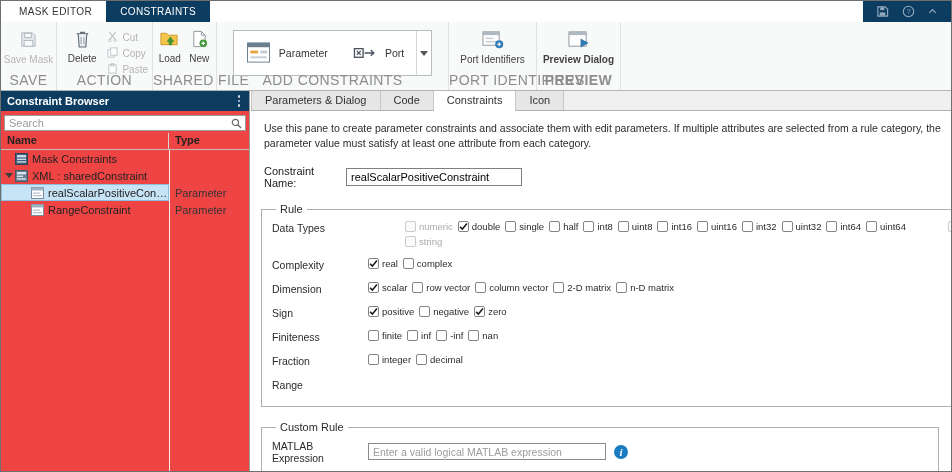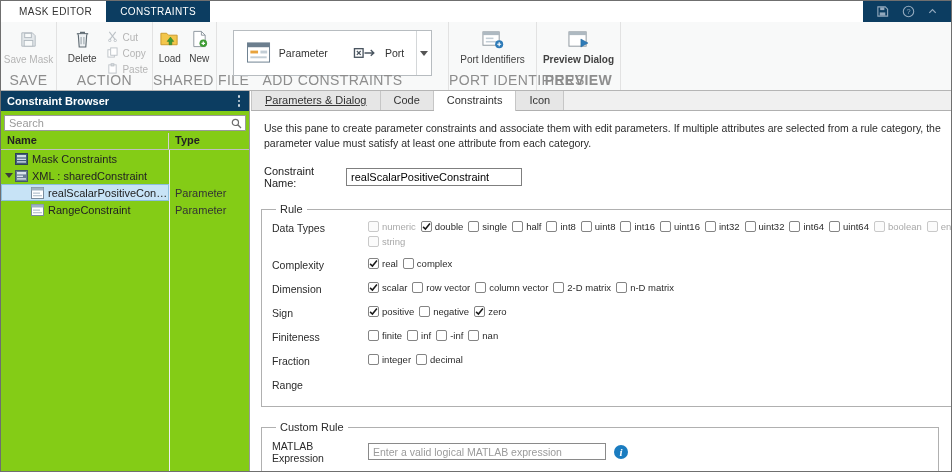--- a/index.html
+++ b/index.html
@@ -30,21 +30,21 @@
   .bigbtn { width: 50px; display: flex; flex-direction: column; align-items: center; gap: 2px; font-size: 10px; color: #424242; padding-top: 2px; cursor: default; white-space: nowrap; }
   .bigbtn.disabled { color: #b5b5b5; }
   .smallstack { display: flex; flex-direction: column; gap: 2px; padding-top: 3px; }
   .smallbtn { display: flex; align-items: center; gap: 4px; font-size: 10px; color: #b5b5b5; height: 14px; cursor: default; }
   .gallery { margin-top: 3px; height: 46px; background: #fff; border: 1px solid #b7bcc0; display: flex; align-items: stretch; }
   .gitem { display: flex; align-items: center; gap: 7px; padding: 0 12px; font-size: 10.5px; color: #333; cursor: default; }
   .gdrop { width: 15px; border-left: 1px solid #d4d7d9; display: flex; align-items: center; justify-content: center; }
   .tri-down { width: 0; height: 0; border-left: 4px solid transparent; border-right: 4px solid transparent; border-top: 5px solid #555; }
 
   
-  .browser { position: absolute; left: 0; top: 90px; bottom: 0; width: 249px; border-right: 1px solid #9a9a9a; background: #84cc16; display: flex; flex-direction: column; }
+  .browser { position: absolute; left: 0; top: 90px; bottom: 0; width: 249px; border-right: 1px solid #9a9a9a; background: #ef4444; display: flex; flex-direction: column; }
   .bheader { height: 20px; background: #0c3d61; color: #fff; font-size: 11px; font-weight: bold; line-height: 20px; padding: 0 6px; display: flex; justify-content: space-between; align-items: center; flex: none; }
   .dots { display: flex; flex-direction: column; gap: 2px; padding: 0 3px; }
   .dots i { width: 2.5px; height: 2.5px; border-radius: 50%; background: #cdd8e1; }
   .searchwrap { padding: 2px 3px; position: relative; flex: none; }
   .searchwrap input { width: 100%; height: 16px; border: 1px solid #9a9a9a; font-size: 11px; padding: 0 18px 0 4px; font-family: inherit; }
   .searchwrap input::placeholder { color: #9b9b9b; }
   .mag { position: absolute; right: 7px; top: 4px; }
   .thead { display: flex; height: 17px; border-bottom: 1px solid #c0c0c0; font-size: 11px; font-weight: bold; flex: none; }
   .th-name { width: 168px; padding: 1px 0 0 6px; border-right: 1px solid #d2d2d2; }
   .th-type { flex: 1; padding: 1px 0 0 6px; }
@@ -55,38 +55,38 @@
   .tcell.tname.selname { background: #c7e3f6; outline: 1px solid #8cbede; outline-offset: -1px; }
   .tcell.ttype { flex: 1; padding-left: 6px; color: #333; }
   .expander { width: 12px; display: inline-flex; justify-content: center; flex: none; }
   .tri-exp { width: 0; height: 0; border-left: 4px solid transparent; border-right: 4px solid transparent; border-top: 5px solid #3c3c3c; }
   .node-icon { display: inline-flex; margin-right: 4px; flex: none; }
   .nlabel { overflow: hidden; text-overflow: ellipsis; }
 
   
   .etabs { position: absolute; left: 250px; top: 90px; right: 0; height: 20px; background: #f0f0f0; border-bottom: 1px solid #b0b0b0; display: flex; }
   .etab { font-size: 11px; line-height: 19px; padding: 0 13px; background: #e6e6e6; border-right: 1px solid #c6c6c6; color: #333; cursor: default; }
-  .etab:first-child { border-left: 1px solid #c6c6c6; text-decoration: underline; }
+  .etab:first-child { border-left: 1px solid #c6c6c6; }
   .etab.active { background: #fff; height: 20px; position: relative; z-index: 2; }
 
   
   .content { position: absolute; left: 250px; top: 110px; right: 0; bottom: 0; background: #fff; font-size: 11px; overflow: hidden; }
   .desc { margin: 10px 14px 0 13px; width: 682px; font-size: 10.5px; line-height: 1.4; color: #2b2b2b; }
   .namerow { margin: 15px 0 0 13px; display: flex; align-items: center; }
   .namerow .nrlabel { width: 82px; flex: none; }
   .namerow input { width: 176px; height: 18px; border: 1px solid #7f7f7f; font-size: 11px; padding: 0 4px; font-family: inherit; }
   fieldset { margin: 14px 12px 0 10px; border: 1px solid #b0b0b0; padding: 6px 8px 4px 10px; }
   legend { font-size: 11px; color: #2b2b2b; padding: 0 4px; margin-left: 4px; }
   .rule-row { display: flex; align-items: flex-start; margin-bottom: 11px; }
   .rlabel { width: 96px; flex: none; font-size: 10.5px; padding-top: 1px; color: #2b2b2b; }
   .opts { display: flex; flex-direction: column; gap: 4px; min-width: 0; }
   .opts.hrow { flex-direction: row; gap: 11px; }
   .optline { display: flex; align-items: center; gap: 5px; white-space: nowrap; }
   .cb { display: inline-flex; align-items: center; gap: 3px; font-size: 9.5px; color: #2b2b2b; cursor: default; }
-  .cb.disabled { color: #a9a9a9; }
+  .cb.disabled { color: #a9a9a9; margin-left: 37px; }
   .box { width: 11px; height: 11px; border: 1px solid #848484; border-radius: 2px; background: #fff; display: inline-flex; align-items: center; justify-content: center; flex: none; }
   .cb.disabled .box { border-color: #c9c9c9; background: #fbfbfb; }
   .rinput { width: 125px; height: 17px; border: 1px solid #8a8a8a; font-size: 10.5px; padding: 0 4px; font-family: inherit; }
   .rinput::placeholder, .exprinput::placeholder { color: #9b9b9b; }
   .exprrow { display: flex; align-items: center; margin-bottom: 14px; }
   .exprinput { width: 238px; height: 17px; border: 1px solid #8a8a8a; font-size: 10.5px; padding: 0 4px; font-family: inherit; }
   .info { width: 14px; height: 14px; border-radius: 50%; background: #1a7cc0; color: #fff; font-family: "Liberation Serif", serif; font-style: italic; font-weight: bold; font-size: 11px; display: inline-flex; align-items: center; justify-content: center; margin-left: 8px; flex: none; }
 </style>
 </head>
 <body>

